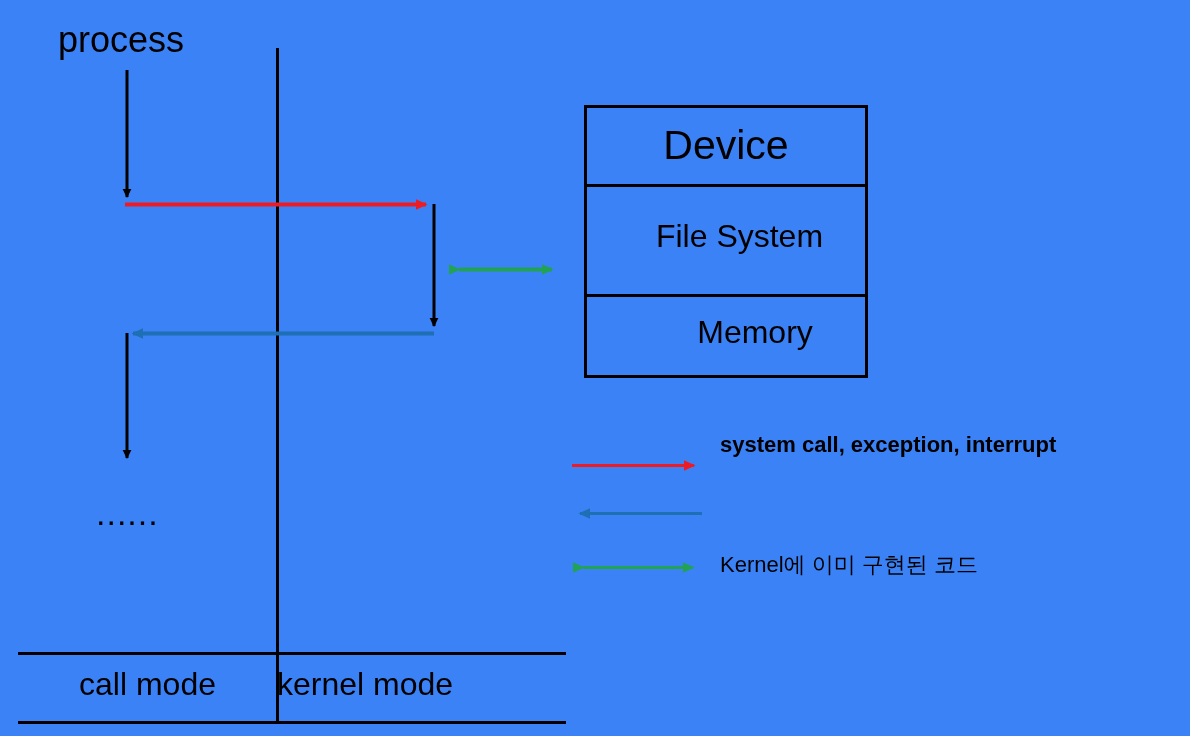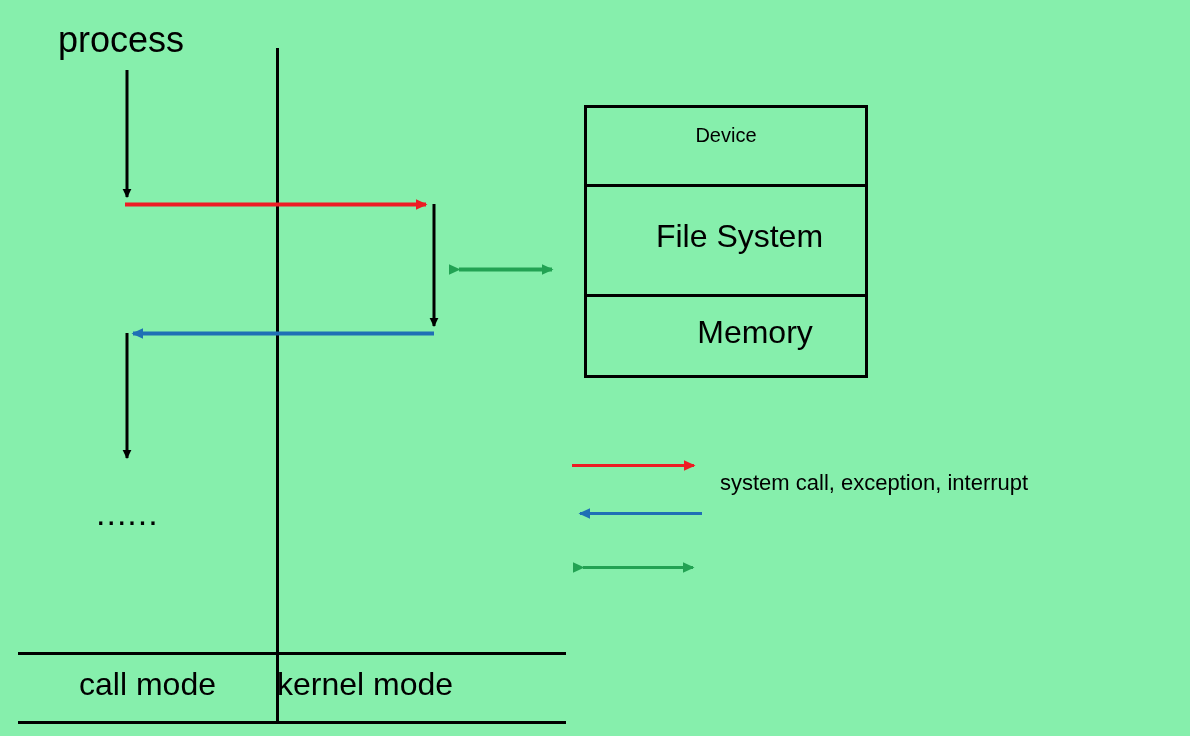--- a/index.html
+++ b/index.html
@@ -7,46 +7,46 @@
     padding: 0;
     background: #ffffff;
   }
   body {
     font-family: "Liberation Sans", "DejaVu Sans", sans-serif;
   }
   #canvas {
     position: relative;
     width: 1190px;
     height: 736px;
-    background: #86efac;
+    background: #3b82f6;
     overflow: hidden;
   }
   svg.layer {
     position: absolute;
     left: 0;
     top: 0;
     width: 1190px;
     height: 736px;
   }
   .txt {
     position: absolute;
     color: #000000;
     white-space: nowrap;
     font-family: "Liberation Sans", "DejaVu Sans", sans-serif;
     line-height: 1;
   }
   .t-process   { left: 58px;  top: 22px;  font-size: 36px; }
-  .t-device    { left: 585px; top: 125px; width: 282px; text-align: center; font-size: 20px; }
+  .t-device    { left: 585px; top: 125px; width: 282px; text-align: center; font-size: 41px; }
   .t-filesys   { left: 585px; top: 220px; width: 309px; text-align: center; font-size: 32px; }
   .t-memory    { left: 585px; top: 316px; width: 340px; text-align: center; font-size: 32px; }
   .t-dots      { left: 96px;  top: 496px; font-size: 34px; letter-spacing: 1px; }
   .t-usermode  { left: 18px;  top: 668px; width: 259px; text-align: center; font-size: 32px; }
   .t-kernmode  { left: 277px; top: 668px; width: 288px; font-size: 32px; }
   .t-legend    { font-size: 22px; }
-  .t-leg1 { left: 720px; top: 472px; }
+  .t-leg1 { left: 720px; top: 434px; font-weight: bold; }
   .t-leg2 { left: 720px; top: 501px; }
   .t-leg3 { left: 720px; top: 554px; }
 </style>
 </head>
 <body>
 
 <div id="canvas">
 
   <svg class="layer" viewBox="0 0 1190 736">
     <defs>
@@ -98,14 +98,15 @@
   <div class="txt t-device">Device</div>
   <div class="txt t-filesys">File System</div>
   <div class="txt t-memory">Memory</div>
 
   <div class="txt t-dots">......</div>
 
   <div class="txt t-usermode">call mode</div>
   <div class="txt t-kernmode">kernel mode</div>
 
   <div class="txt t-legend t-leg1">system call, exception, interrupt</div>
+  <div class="txt t-legend t-leg3">Kernel에 이미 구현된 코드</div>
 
 </div>
 
 </body></html>

